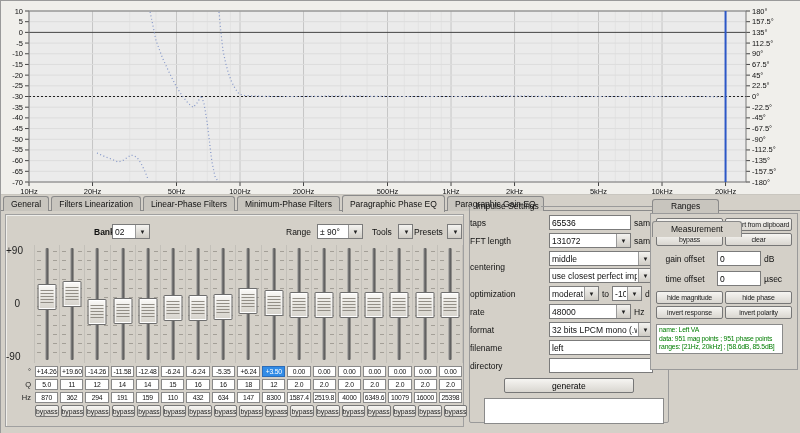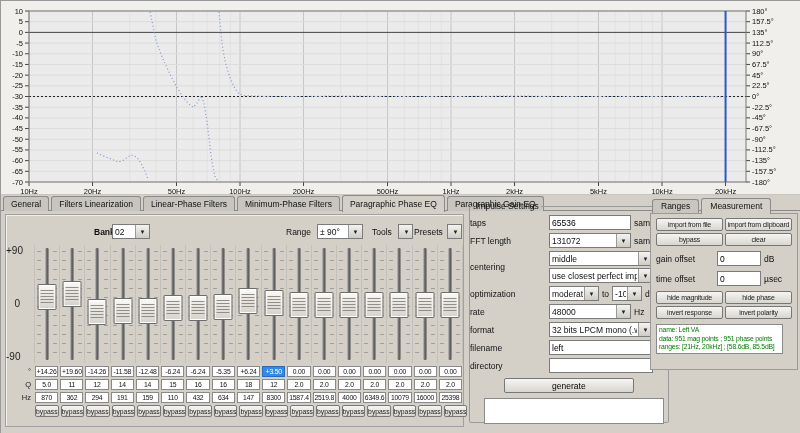--- a/index.html
+++ b/index.html
@@ -45,27 +45,27 @@
   .flabel{flex:none;width:62px;text-align:left;padding-right:17px;font-size:8.5px;}
   .unit{margin-left:3px;font-size:8.5px;}
   .tinput{border:1px solid #7b7b7b;height:15px;box-sizing:border-box;font-size:8.5px;padding:0 2px;font-family:inherit;background:#fff;}
   .w82{width:82px;}.w104{width:104px;}.w50{width:50px;}.w30{width:30px;}.w44{width:44px;}
   .stack{display:flex;flex-direction:column;gap:2px;}
   .gen-btn{display:block;margin:5px auto 0 auto;width:130px;height:15px;font-size:8.5px;font-family:inherit;border:1px solid #777;border-radius:2px;background:linear-gradient(#f6f5f2,#d9d6d0);}
   .outbox{margin:5px 4px 0 14px;height:24px;background:#fff;border:1px solid #8a8a8a;}
   
   .rpanel{position:absolute;left:649px;top:196px;width:148px;}
   .rp-tabs{height:16px;}
-  .rtab{display:inline-block;vertical-align:bottom;height:11px;line-height:11px;padding:1px 8px;margin:2px 0 0 2px;border:1px solid #8a8a8a;border-bottom:none;border-radius:3px 3px 0 0;background:#c8c5be;font-size:8.5px;}
+  .rtab{display:inline-block;vertical-align:bottom;height:11px;line-height:11px;padding:1px 18px;margin:2px 0 8px 2px;border:1px solid #8a8a8a;border-bottom:none;border-radius:3px 3px 0 0;background:#c8c5be;font-size:8.5px;}
   .rtab.active{background:#d4d0c8;height:13px;line-height:13px;margin-top:0;position:relative;z-index:3;margin-bottom:-1px;}
   .rp-box{border:1px solid #9a9a9a;background:#d4d0c8;padding:4px 2px 5px 2px;height:146px;}
   .btn-grid{display:grid;grid-template-columns:1fr 1fr;gap:2px;margin:0 3px;}
   .rbtn{font-size:7px;letter-spacing:-0.2px;height:13px;padding:0;border:1px solid #777;border-radius:2px;background:linear-gradient(#f6f5f2,#d9d6d0);font-family:inherit;color:#222;white-space:nowrap;overflow:hidden;}
   .orow{display:flex;align-items:center;margin:5px 3px;}
-  .olabel{flex:none;width:58px;text-align:left;padding-right:3px;font-size:8.5px;}
+  .olabel{flex:none;width:58px;text-align:center;padding-right:3px;font-size:8.5px;}
   .info-box{margin:5px 12px 0 3px;background:#fff;border:1px solid #8a8a8a;color:#007d00;font-size:6.8px;letter-spacing:-0.2px;line-height:8.6px;padding:1px 2px;white-space:nowrap;overflow:hidden;}
 </style>
 </head>
 <body>
 
 <div class="app">
 
   <div class="plot-wrap">
     <svg id="plot-svg" width="800" height="193">
         <rect x="28" y="10" width="717" height="171" fill="#ebebeb"></rect>

